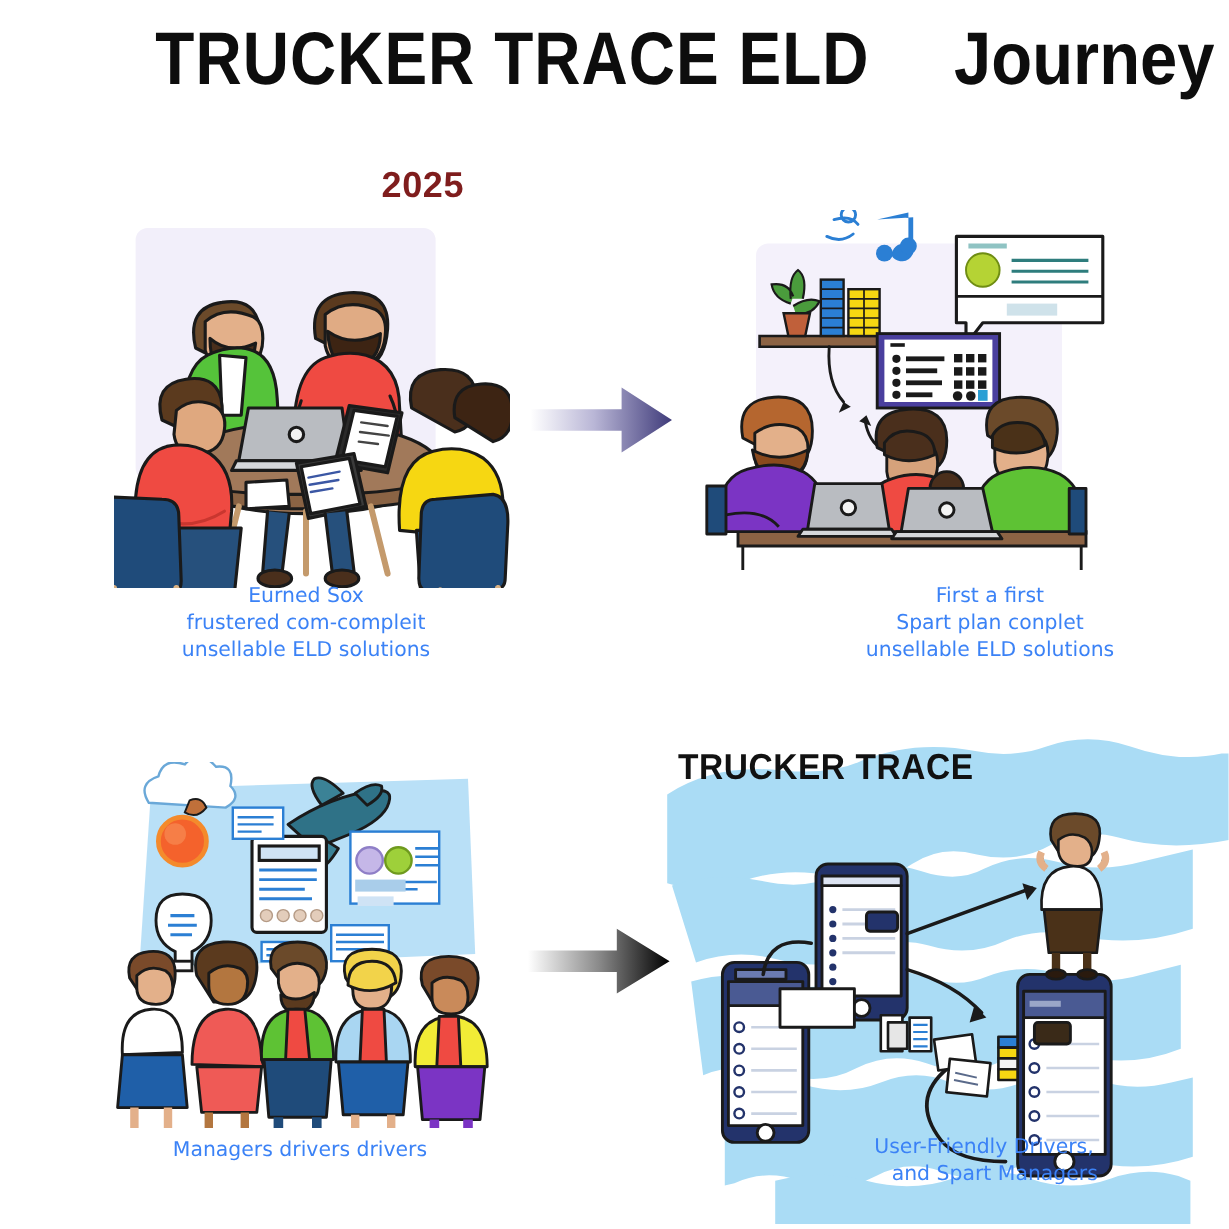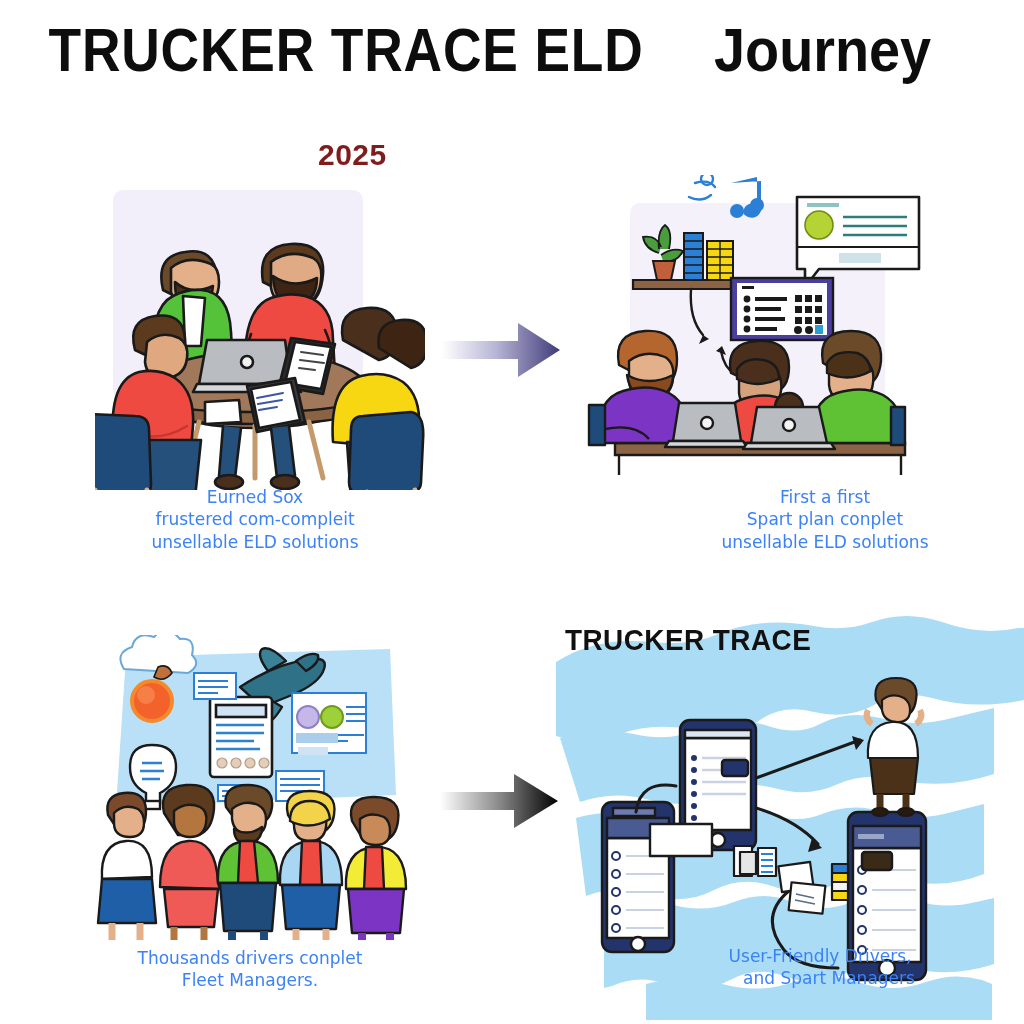--- a/index.html
+++ b/index.html
@@ -7,21 +7,21 @@
     width:1024px;height:1024px;
     background:#ffffff;
     font-family:"Liberation Sans", sans-serif;
     overflow:hidden;position:relative;
   }
   .stage{position:absolute;inset:0;}
 
   
   .title{
     position:absolute;left:0;top:14px;width:1024px;
-    text-align:left;
+    text-align:right;
     white-space:nowrap;
   }
   .title .t-main{
     font-family:"Liberation Sans", sans-serif;
     font-weight:700;font-size:62px;letter-spacing:1px;
     color:#0d0d0d;
     transform:scaleX(.86);display:inline-block;transform-origin:center;
   }
   .title .t-sub{
     font-family:"Liberation Sans", sans-serif;
@@ -419,22 +419,21 @@
           <path d="M258 254 l56 0 l-4 44 l-48 0 z" fill="#7b34c4"></path>
           <path d="M272 298 l0 16 M300 298 l0 16" stroke-width="8" stroke="#7b34c4"></path>
           <ellipse cx="272" cy="316" rx="9" ry="5" fill="#5b3a1e"></ellipse>
           <ellipse cx="300" cy="316" rx="9" ry="5" fill="#5b3a1e"></ellipse>
         </g>
       </g>
     </svg>
   </div>
 
   <div class="caption cap3">
-    <div>Thousands drivers conplet</div>
-    <div>Fleet Managers.</div>
+    <div>Managers drivers drivers</div>
   </div>
 
   <div class="arrow" style="left:438px;top:768px;">
     <svg width="125" height="66" viewBox="0 0 125 66">
       <defs>
         <linearGradient id="gbot" x1="0" y1="0" x2="1" y2="0">
           <stop offset="0" stop-color="#ffffff"></stop>
           <stop offset="0.5" stop-color="#8a8a8a"></stop>
           <stop offset="1" stop-color="#000000"></stop>
         </linearGradient>

